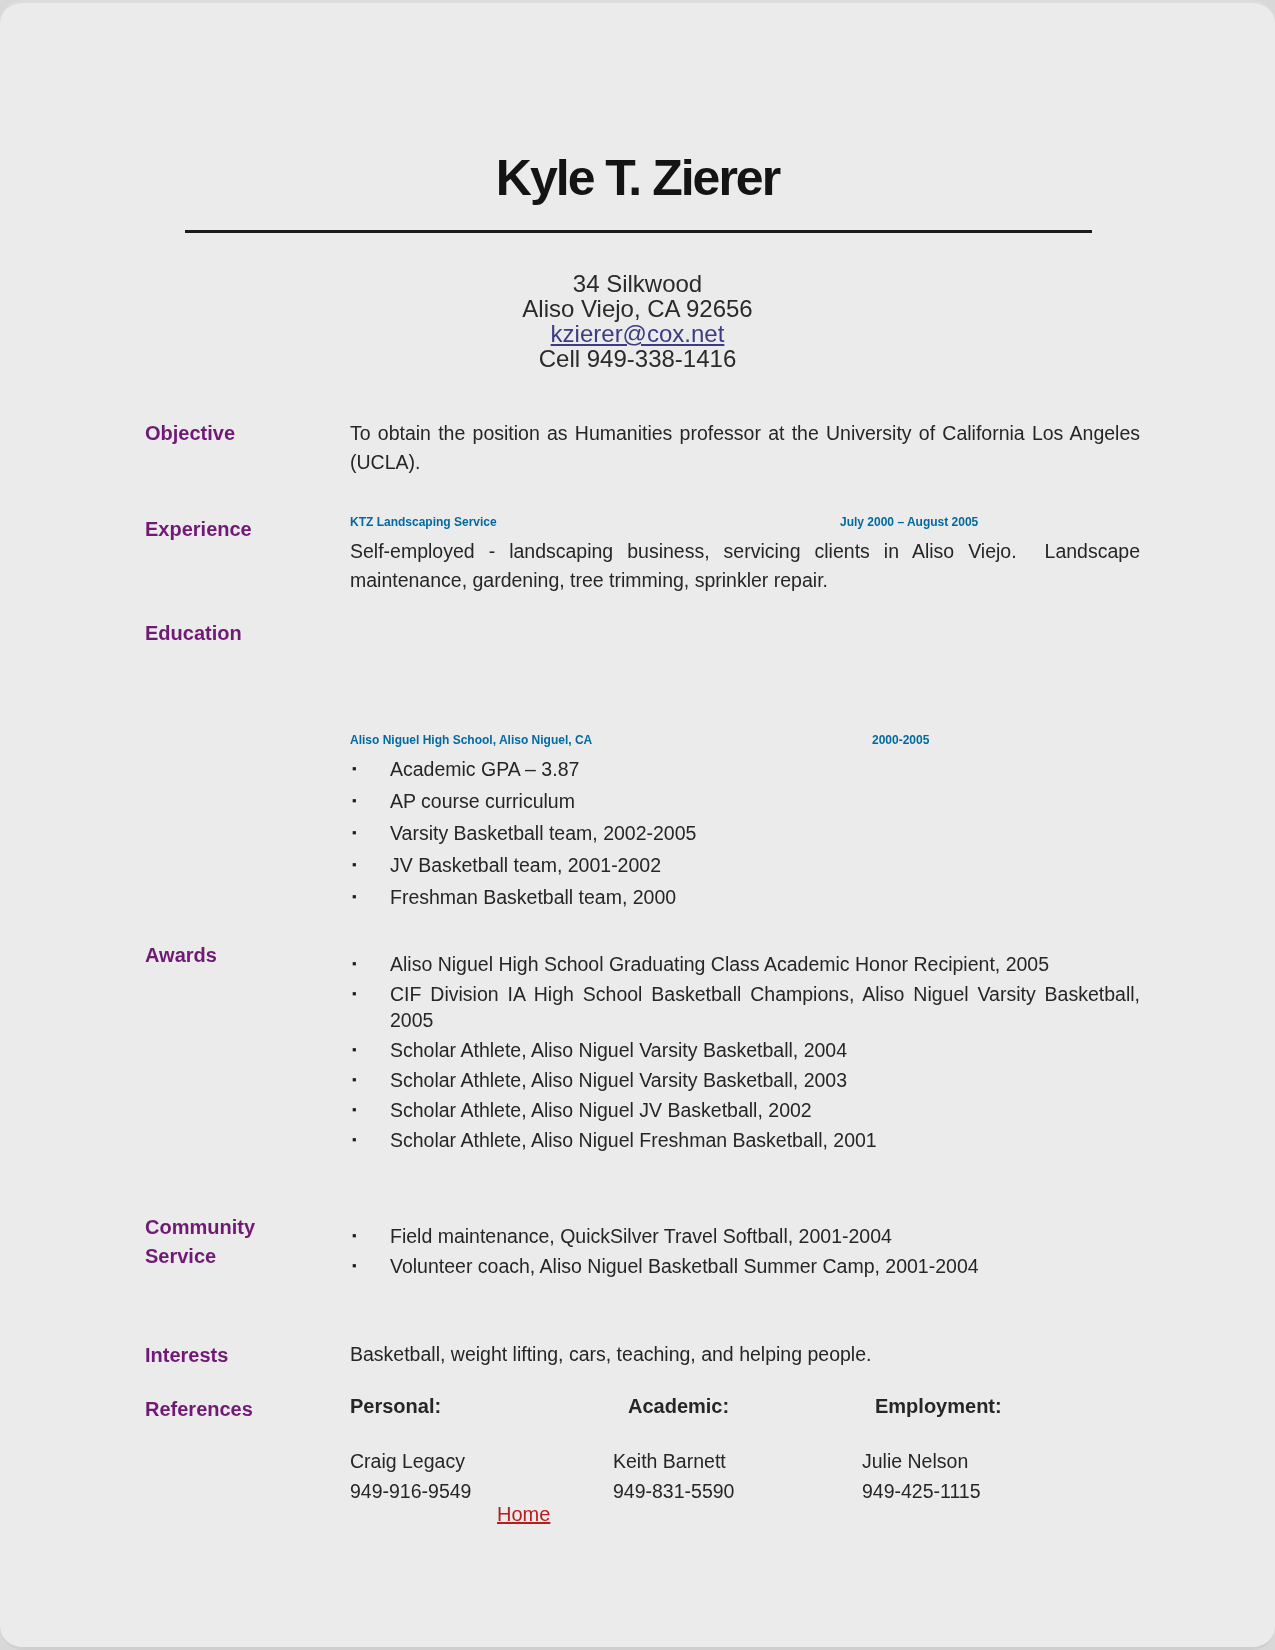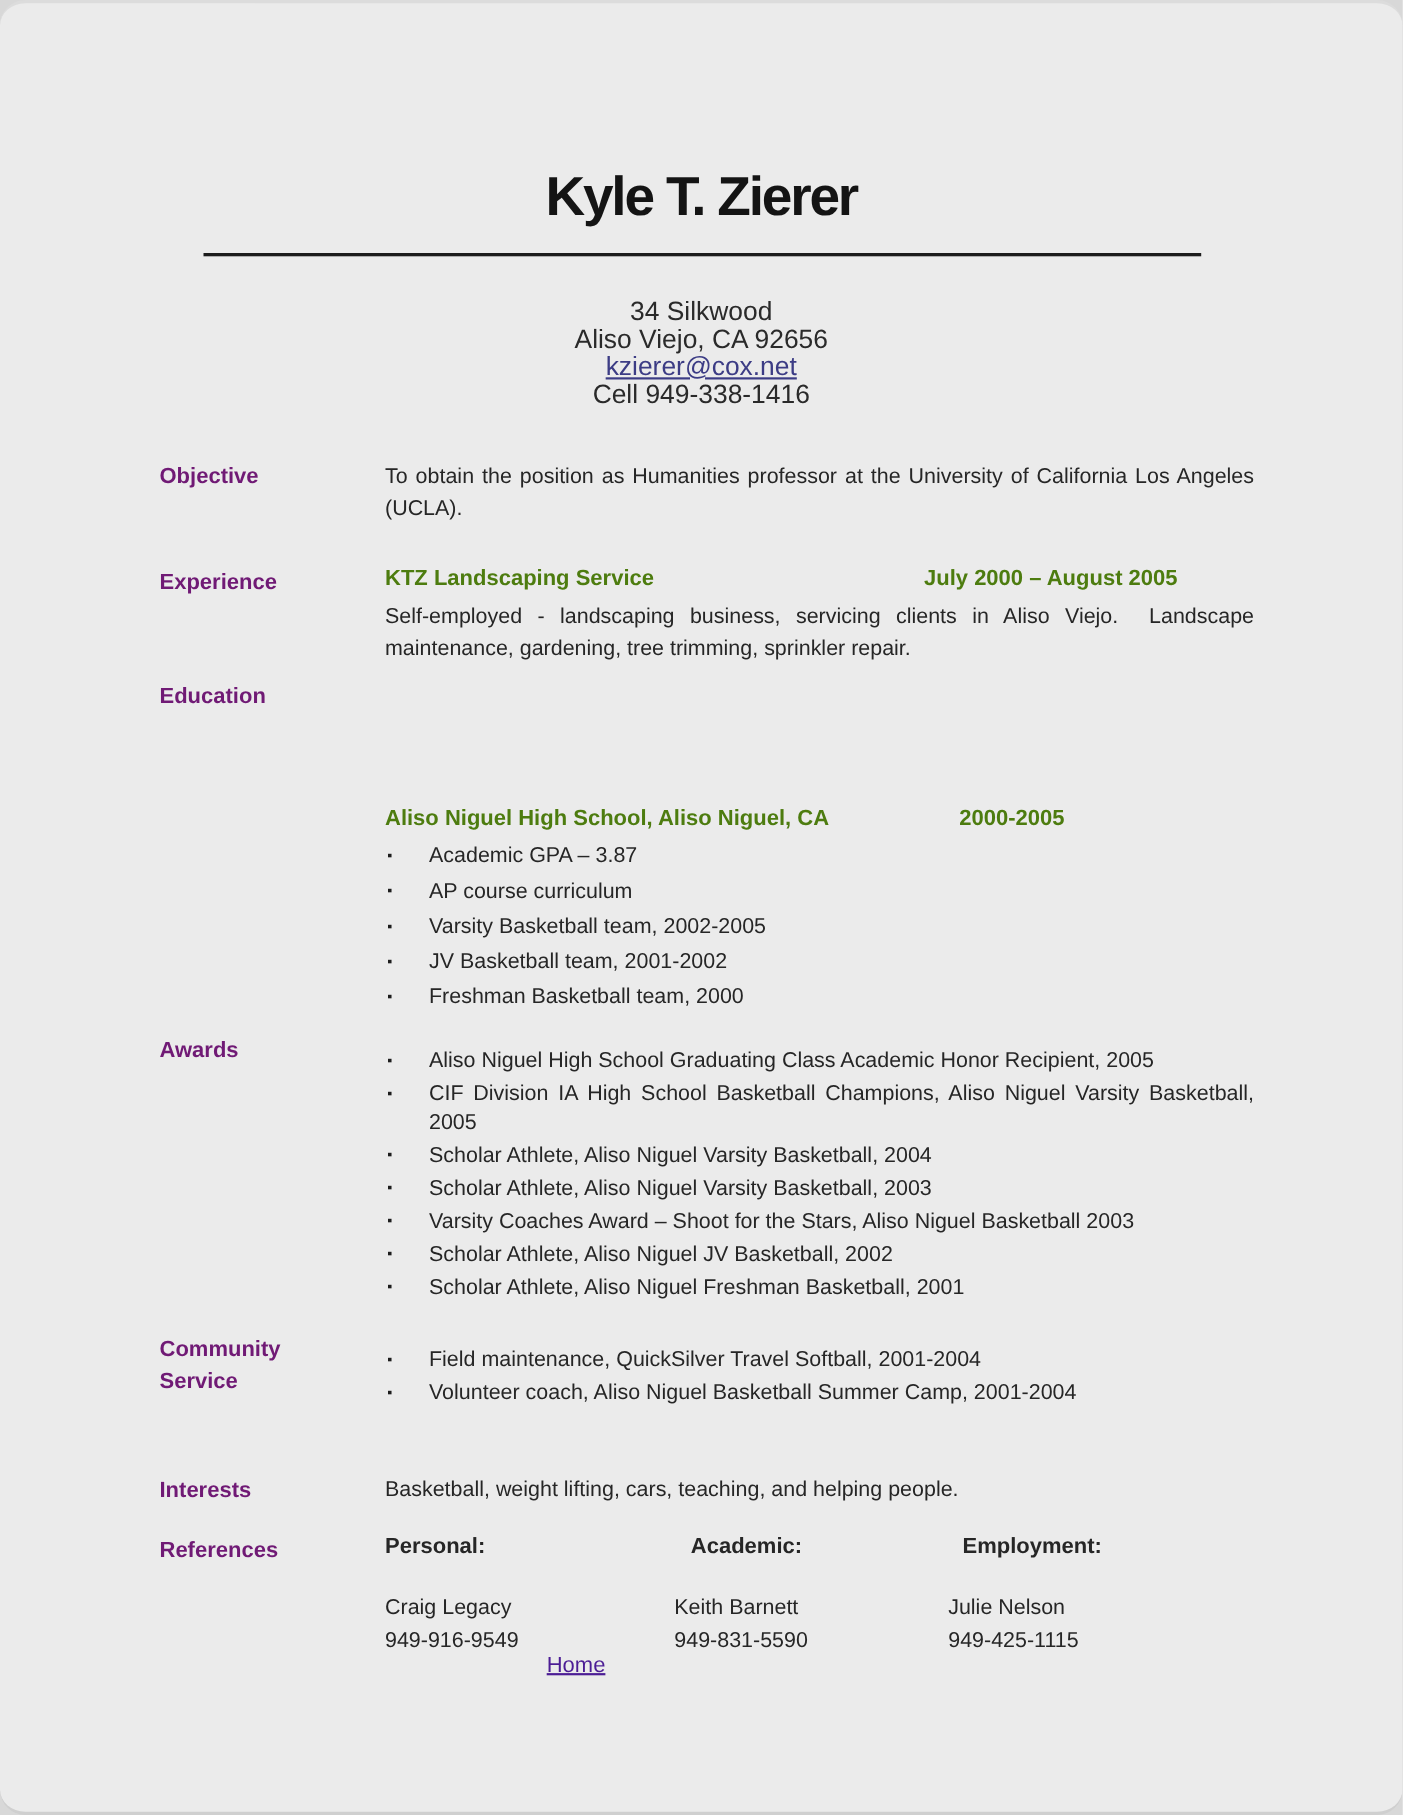--- a/index.html
+++ b/index.html
@@ -36,21 +36,21 @@
     text-align:center; font-size:24px; line-height:25px; color:#2a2a2a;
   }
   .contact a{ color:#3c3c85; text-decoration:underline; }
   
   .label{
     position:absolute; left:145px; width:150px;
     font-size:20px; font-weight:bold; color:#701a75; line-height:29px;
   }
   .content{ position:absolute; left:350px; width:790px; font-size:19.5px; }
   .just{ text-align:justify; line-height:29px; }
-  .head-row{ position:relative; font-weight:bold; font-size:20px; color:#4d7c0f; }
+  .head-row{ position:relative; font-weight:bold; font-size:12px; color:#0369a1; }
   .date{ position:absolute; top:0; white-space:nowrap; font-weight:bold; }
   .date-exp{ left:490px; }
   .date-uni{ left:515px; }
   .date-hs { left:522px; }
   
   ul.blist{ list-style:none; margin:0; padding:0; }
   ul.blist li{ position:relative; padding-left:40px; line-height:26px; }
   ul.sp32 li{ margin-bottom:6px; }
   ul.sp30 li{ margin-bottom:4px; }
   .sq{ position:absolute; left:2px; top:0; font-size:13px; line-height:26px; color:#1d1d1d; }
@@ -59,21 +59,21 @@
   .bt.just{ text-align:justify; line-height:26px; }
   
   .ref-col{ position:absolute; top:0; width:245px; font-size:19.5px; }
   .ref-col .hdr{ display:block; font-weight:bold; font-size:20px; }
   .ref-col .nm{ display:block; margin-top:31px; line-height:25px; }
   .ref-col .ph{ display:block; margin-top:5px; line-height:25px; }
   .col2{ left:263px; } .col2 .hdr{ padding-left:15px; }
   .col3{ left:512px; } .col3 .hdr{ padding-left:13px; }
   .home{
     position:absolute; top:1500px; left:497px;
-    font-size:20px; color:#4c1d95; text-decoration:underline;
+    font-size:20px; color:#b91c1c; text-decoration:underline;
   }
 </style>
 </head>
 <body>
 
 <div class="page">
 
   <div class="name">Kyle T. Zierer</div>
   <div class="rule"></div>
 
@@ -139,24 +139,20 @@
           <span class="sq"></span>
           <span class="bt just">CIF Division IA High School Basketball Champions, Aliso Niguel Varsity Basketball, 2005</span>
         </li>
       <li>
           <span class="sq"></span>
           <span class="bt">Scholar Athlete, Aliso Niguel Varsity Basketball, 2004</span>
         </li>
       <li>
           <span class="sq"></span>
           <span class="bt">Scholar Athlete, Aliso Niguel Varsity Basketball, 2003</span>
-        </li>
-      <li>
-          <span class="sq"></span>
-          <span class="bt">Varsity Coaches Award – Shoot for the Stars, Aliso Niguel Basketball 2003</span>
         </li>
       <li>
           <span class="sq"></span>
           <span class="bt">Scholar Athlete, Aliso Niguel JV Basketball, 2002</span>
         </li>
       <li>
           <span class="sq"></span>
           <span class="bt">Scholar Athlete, Aliso Niguel Freshman Basketball, 2001</span>
         </li>
     </ul>

